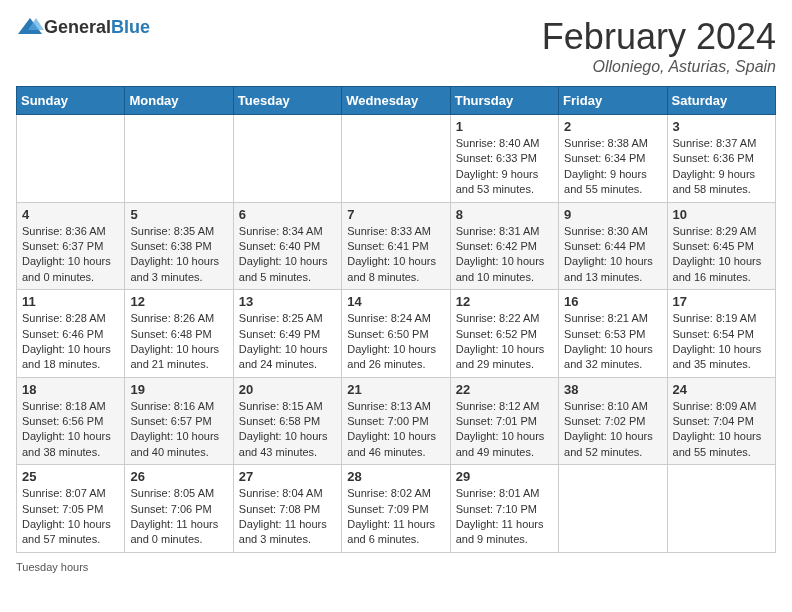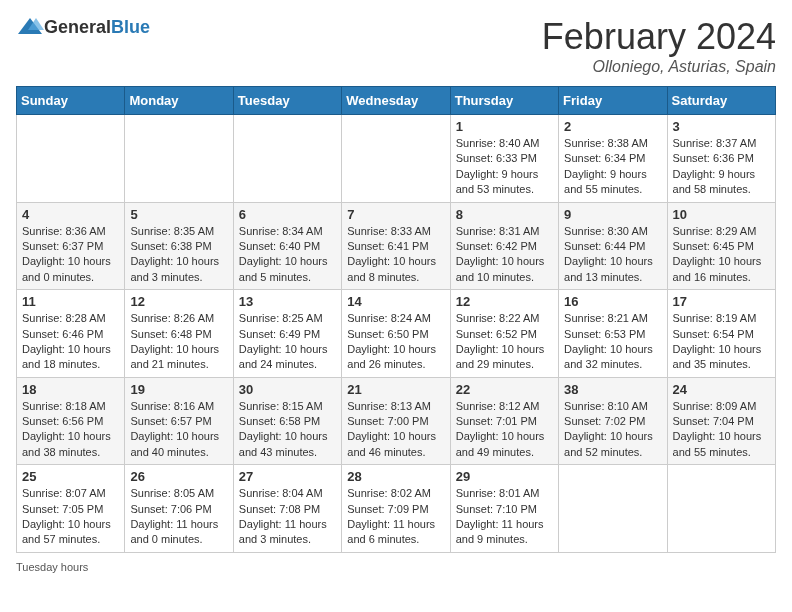--- a/index.html
+++ b/index.html
@@ -203,21 +203,21 @@
       <tr>
         <td>
           <span class="day-number">18</span>
           <div class="day-info">Sunrise: 8:18 AM<br>Sunset: 6:56 PM<br>Daylight: 10 hours and 38 minutes.</div>
         </td>
         <td>
           <span class="day-number">19</span>
           <div class="day-info">Sunrise: 8:16 AM<br>Sunset: 6:57 PM<br>Daylight: 10 hours and 40 minutes.</div>
         </td>
         <td>
-          <span class="day-number">30</span>
+          <span class="day-number">20</span>
           <div class="day-info">Sunrise: 8:15 AM<br>Sunset: 6:58 PM<br>Daylight: 10 hours and 43 minutes.</div>
         </td>
         <td>
           <span class="day-number">21</span>
           <div class="day-info">Sunrise: 8:13 AM<br>Sunset: 7:00 PM<br>Daylight: 10 hours and 46 minutes.</div>
         </td>
         <td>
           <span class="day-number">22</span>
           <div class="day-info">Sunrise: 8:12 AM<br>Sunset: 7:01 PM<br>Daylight: 10 hours and 49 minutes.</div>
         </td>

